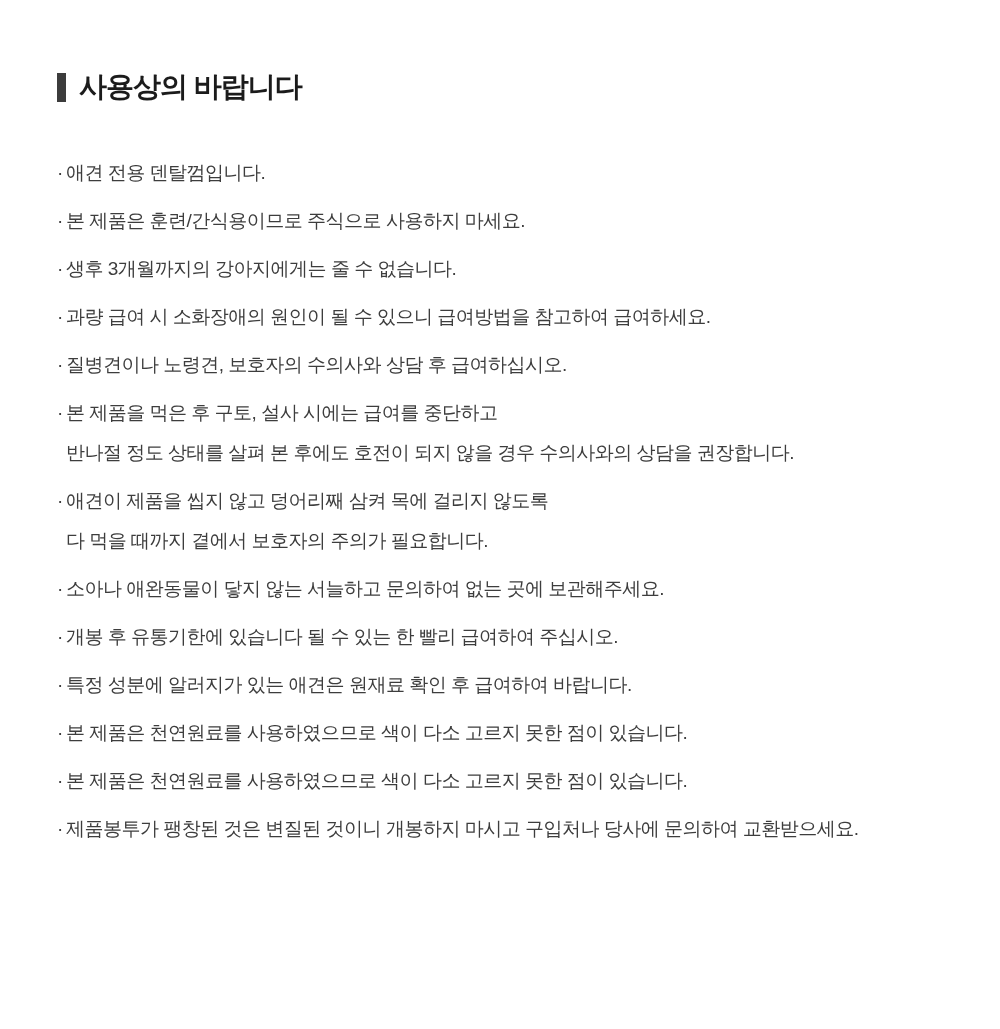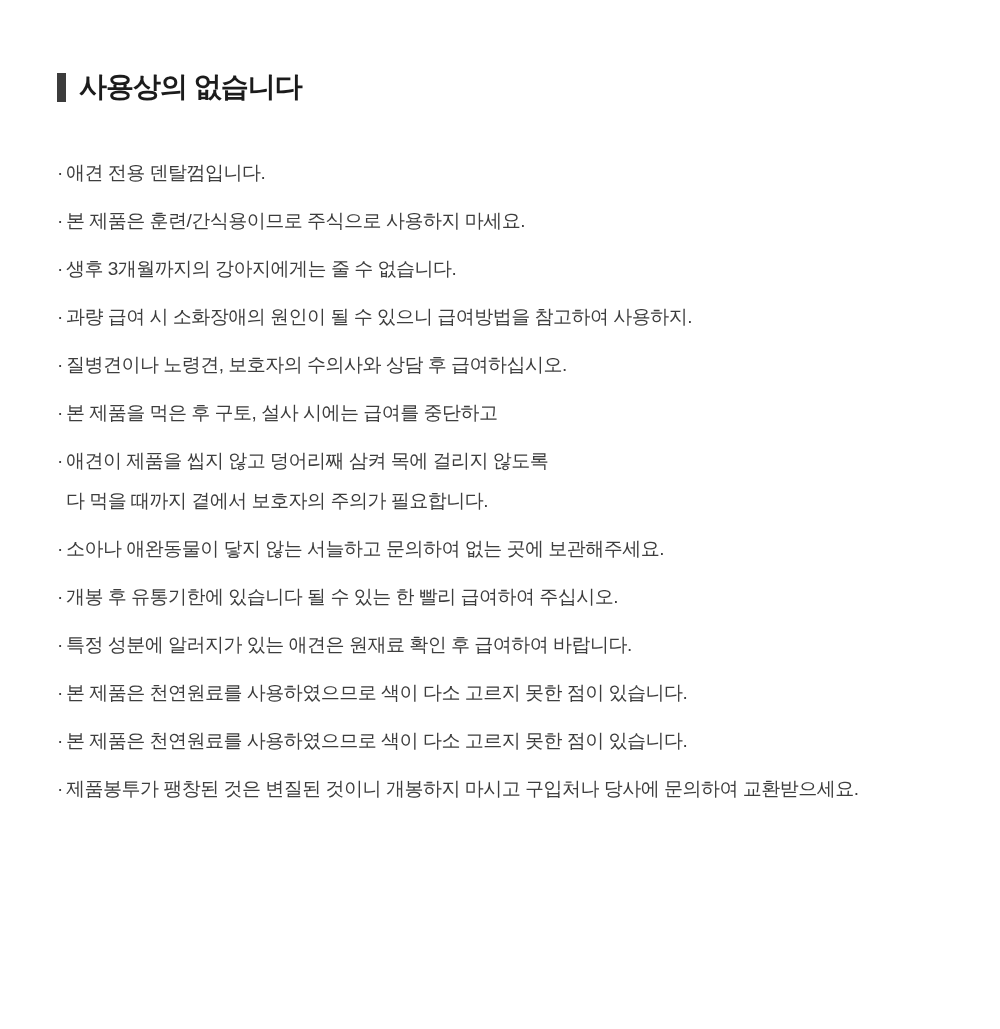--- a/index.html
+++ b/index.html
@@ -68,21 +68,21 @@
   .text{
     flex:1 1 auto;
   }
 </style>
 </head>
 <body>
 
 <div class="page">
   <h1 class="title">
     <span class="title-bar"></span>
-    <span>사용상의 없습니다</span>
+    <span>사용상의 바랍니다</span>
   </h1>
   <ul class="list" id="precaution-list">
       <li class="item">
   <div class="line">
     <span class="bullet">·</span>
     <span class="text">애견 전용 덴탈껌입니다.</span>
   </div>
 </li>
       <li class="item">
   <div class="line">
@@ -92,35 +92,39 @@
 </li>
       <li class="item">
   <div class="line">
     <span class="bullet">·</span>
     <span class="text">생후 3개월까지의 강아지에게는 줄 수 없습니다.</span>
   </div>
 </li>
       <li class="item">
   <div class="line">
     <span class="bullet">·</span>
-    <span class="text">과량 급여 시 소화장애의 원인이 될 수 있으니 급여방법을 참고하여 사용하지.</span>
+    <span class="text">과량 급여 시 소화장애의 원인이 될 수 있으니 급여방법을 참고하여 급여하세요.</span>
   </div>
 </li>
       <li class="item">
   <div class="line">
     <span class="bullet">·</span>
     <span class="text">질병견이나 노령견, 보호자의 수의사와 상담 후 급여하십시오.</span>
   </div>
 </li>
       <li class="item">
   <div class="line">
     <span class="bullet">·</span>
     <span class="text">본 제품을 먹은 후 구토, 설사 시에는 급여를 중단하고</span>
   </div>
 
+  <div class="line">
+    <span class="bullet"></span>
+    <span class="text">반나절 정도 상태를 살펴 본 후에도 호전이 되지 않을 경우 수의사와의 상담을 권장합니다.</span>
+  </div>
 </li>
       <li class="item">
   <div class="line">
     <span class="bullet">·</span>
     <span class="text">애견이 제품을 씹지 않고 덩어리째 삼켜 목에 걸리지 않도록</span>
   </div>
 
   <div class="line">
     <span class="bullet"></span>
     <span class="text">다 먹을 때까지 곁에서 보호자의 주의가 필요합니다.</span>

